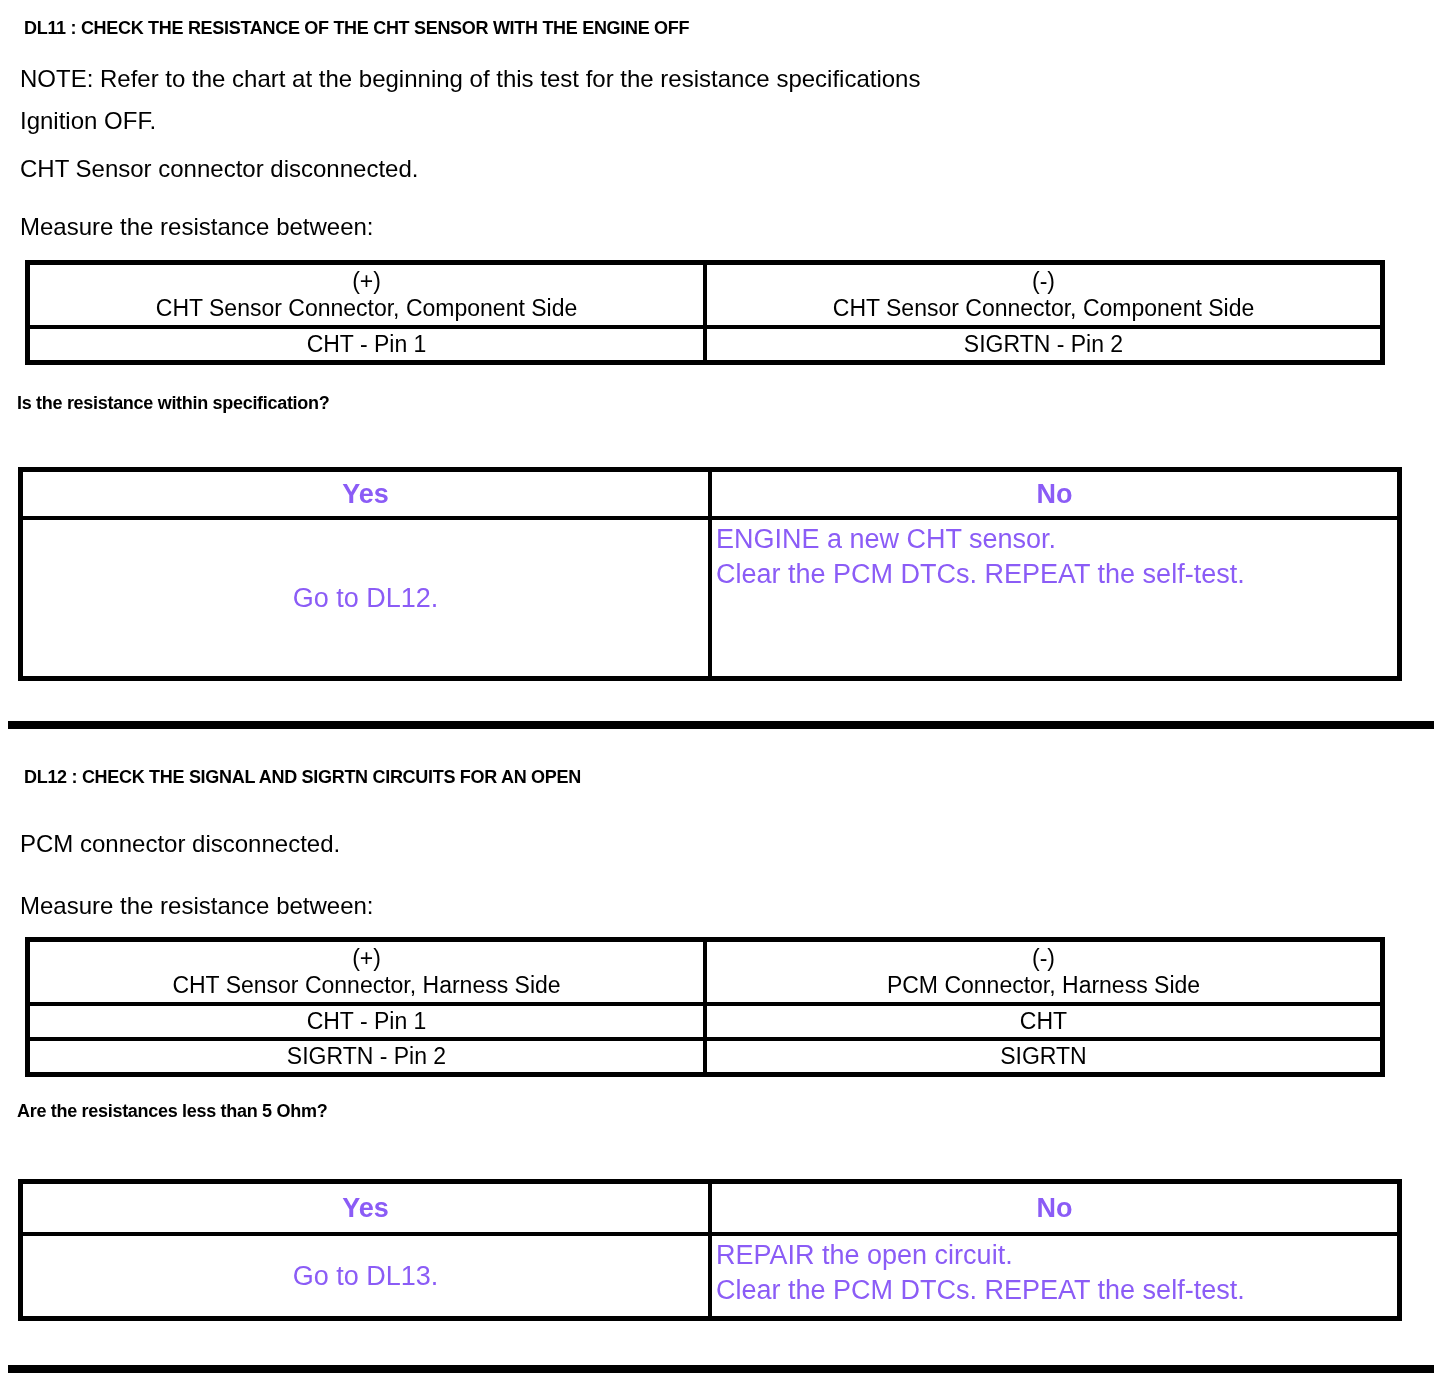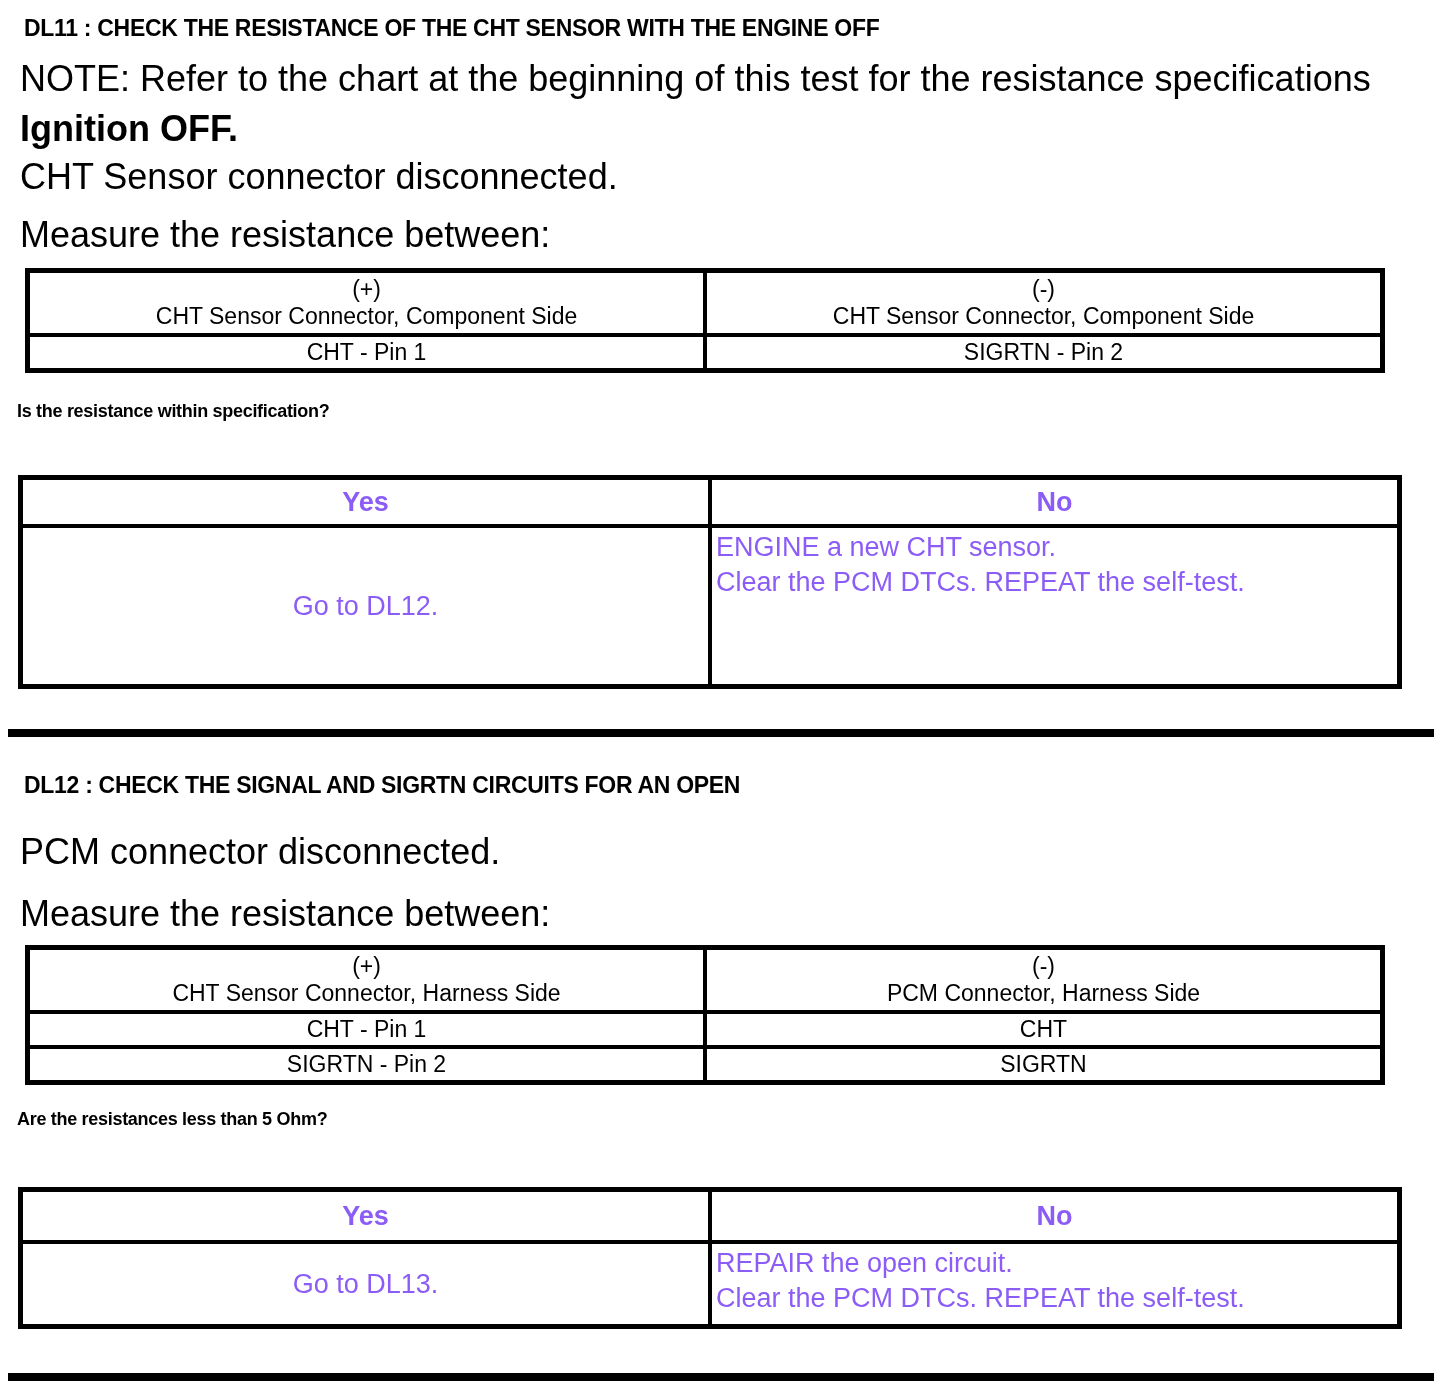--- a/index.html
+++ b/index.html
@@ -7,33 +7,33 @@
     position: relative;
     width: 1440px;
     height: 1398px;
     background: #ffffff;
     color: #000000;
     font-family: "Liberation Sans", sans-serif;
     overflow: hidden;
   }
   .sec-heading {
     margin: 14px 0 0 24px;
-    font-size: 23px;
+    font-size: 18px;
     line-height: 28px;
     font-weight: bold;
     letter-spacing: -0.3px;
   }
   .body-line {
     margin: 0 0 0 20px;
-    font-size: 36px;
+    font-size: 24px;
     line-height: 34px;
     font-weight: normal;
   }
   .note-line      { margin-top: 20px; }
-  .step-line-1    { margin-top: 16px; font-weight: bold; }
+  .step-line-1    { margin-top: 8px; }
   .step-line-2    { margin-top: 14px; }
   .measure-line   { margin-top: 24px; }
   .measure-line-2 { margin-top: 28px; }
   .pcm-line       { margin-top: 36px; }
   .question-line {
     margin: 0 0 0 17px;
     font-size: 18px;
     line-height: 32px;
     font-weight: bold;
     letter-spacing: -0.3px;

